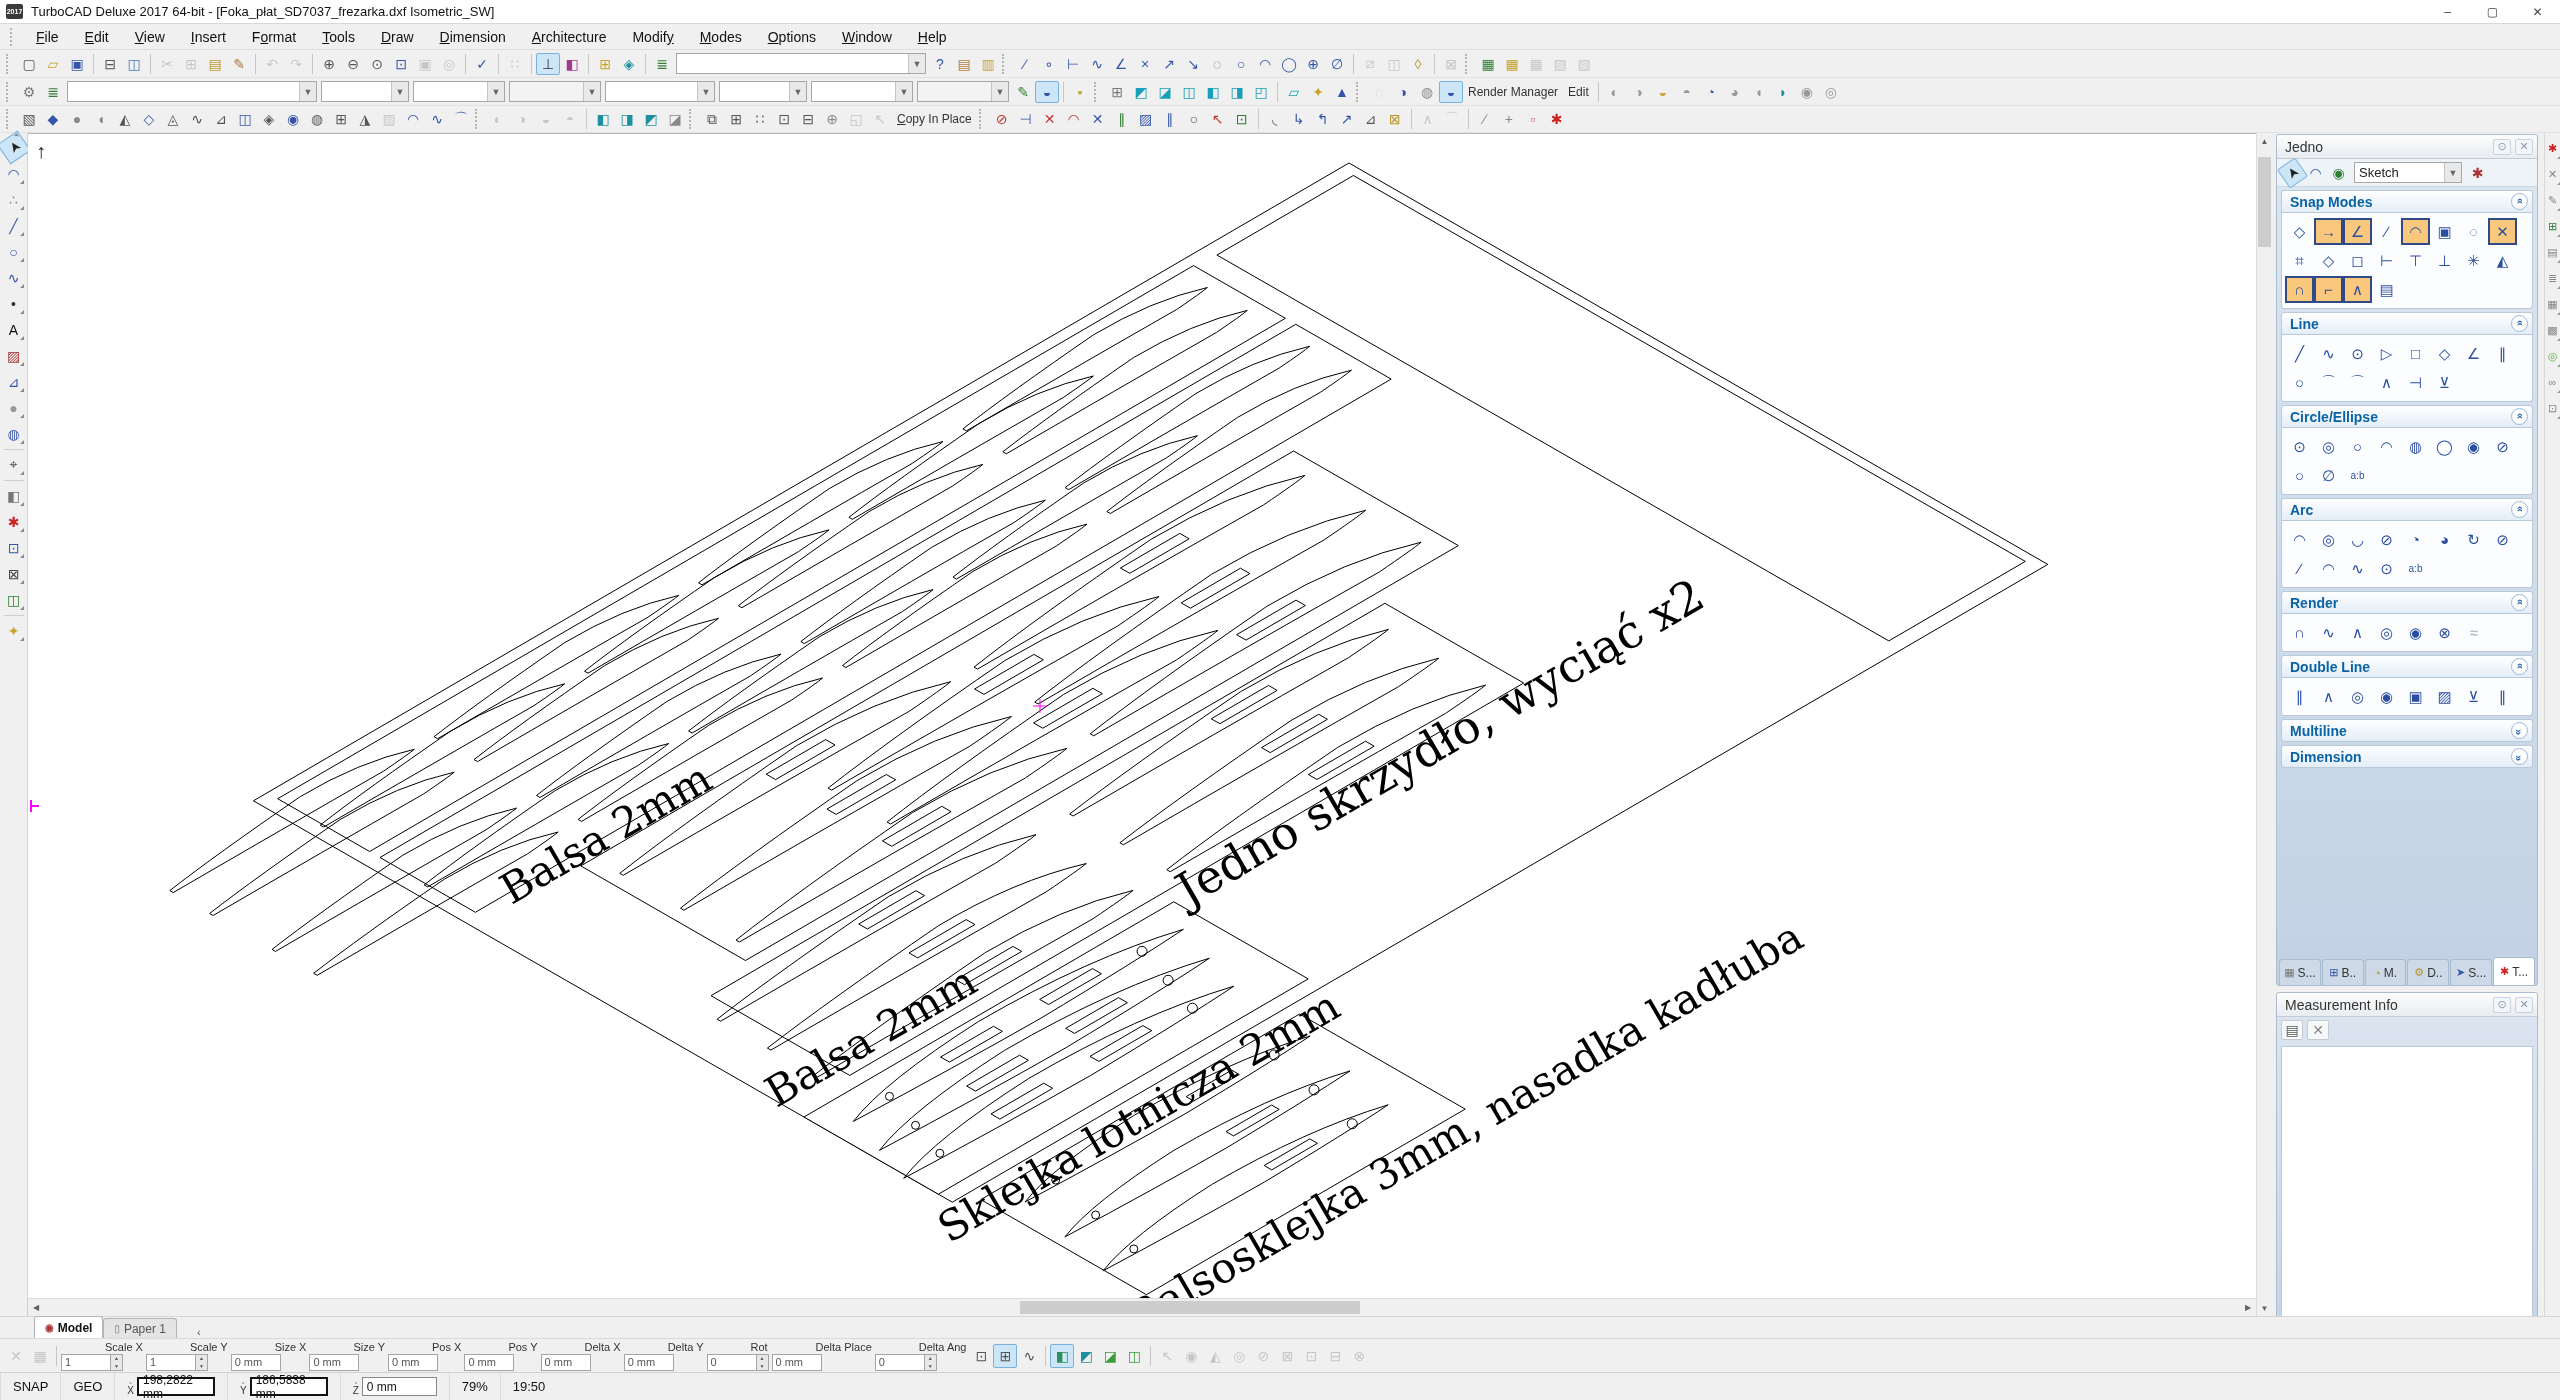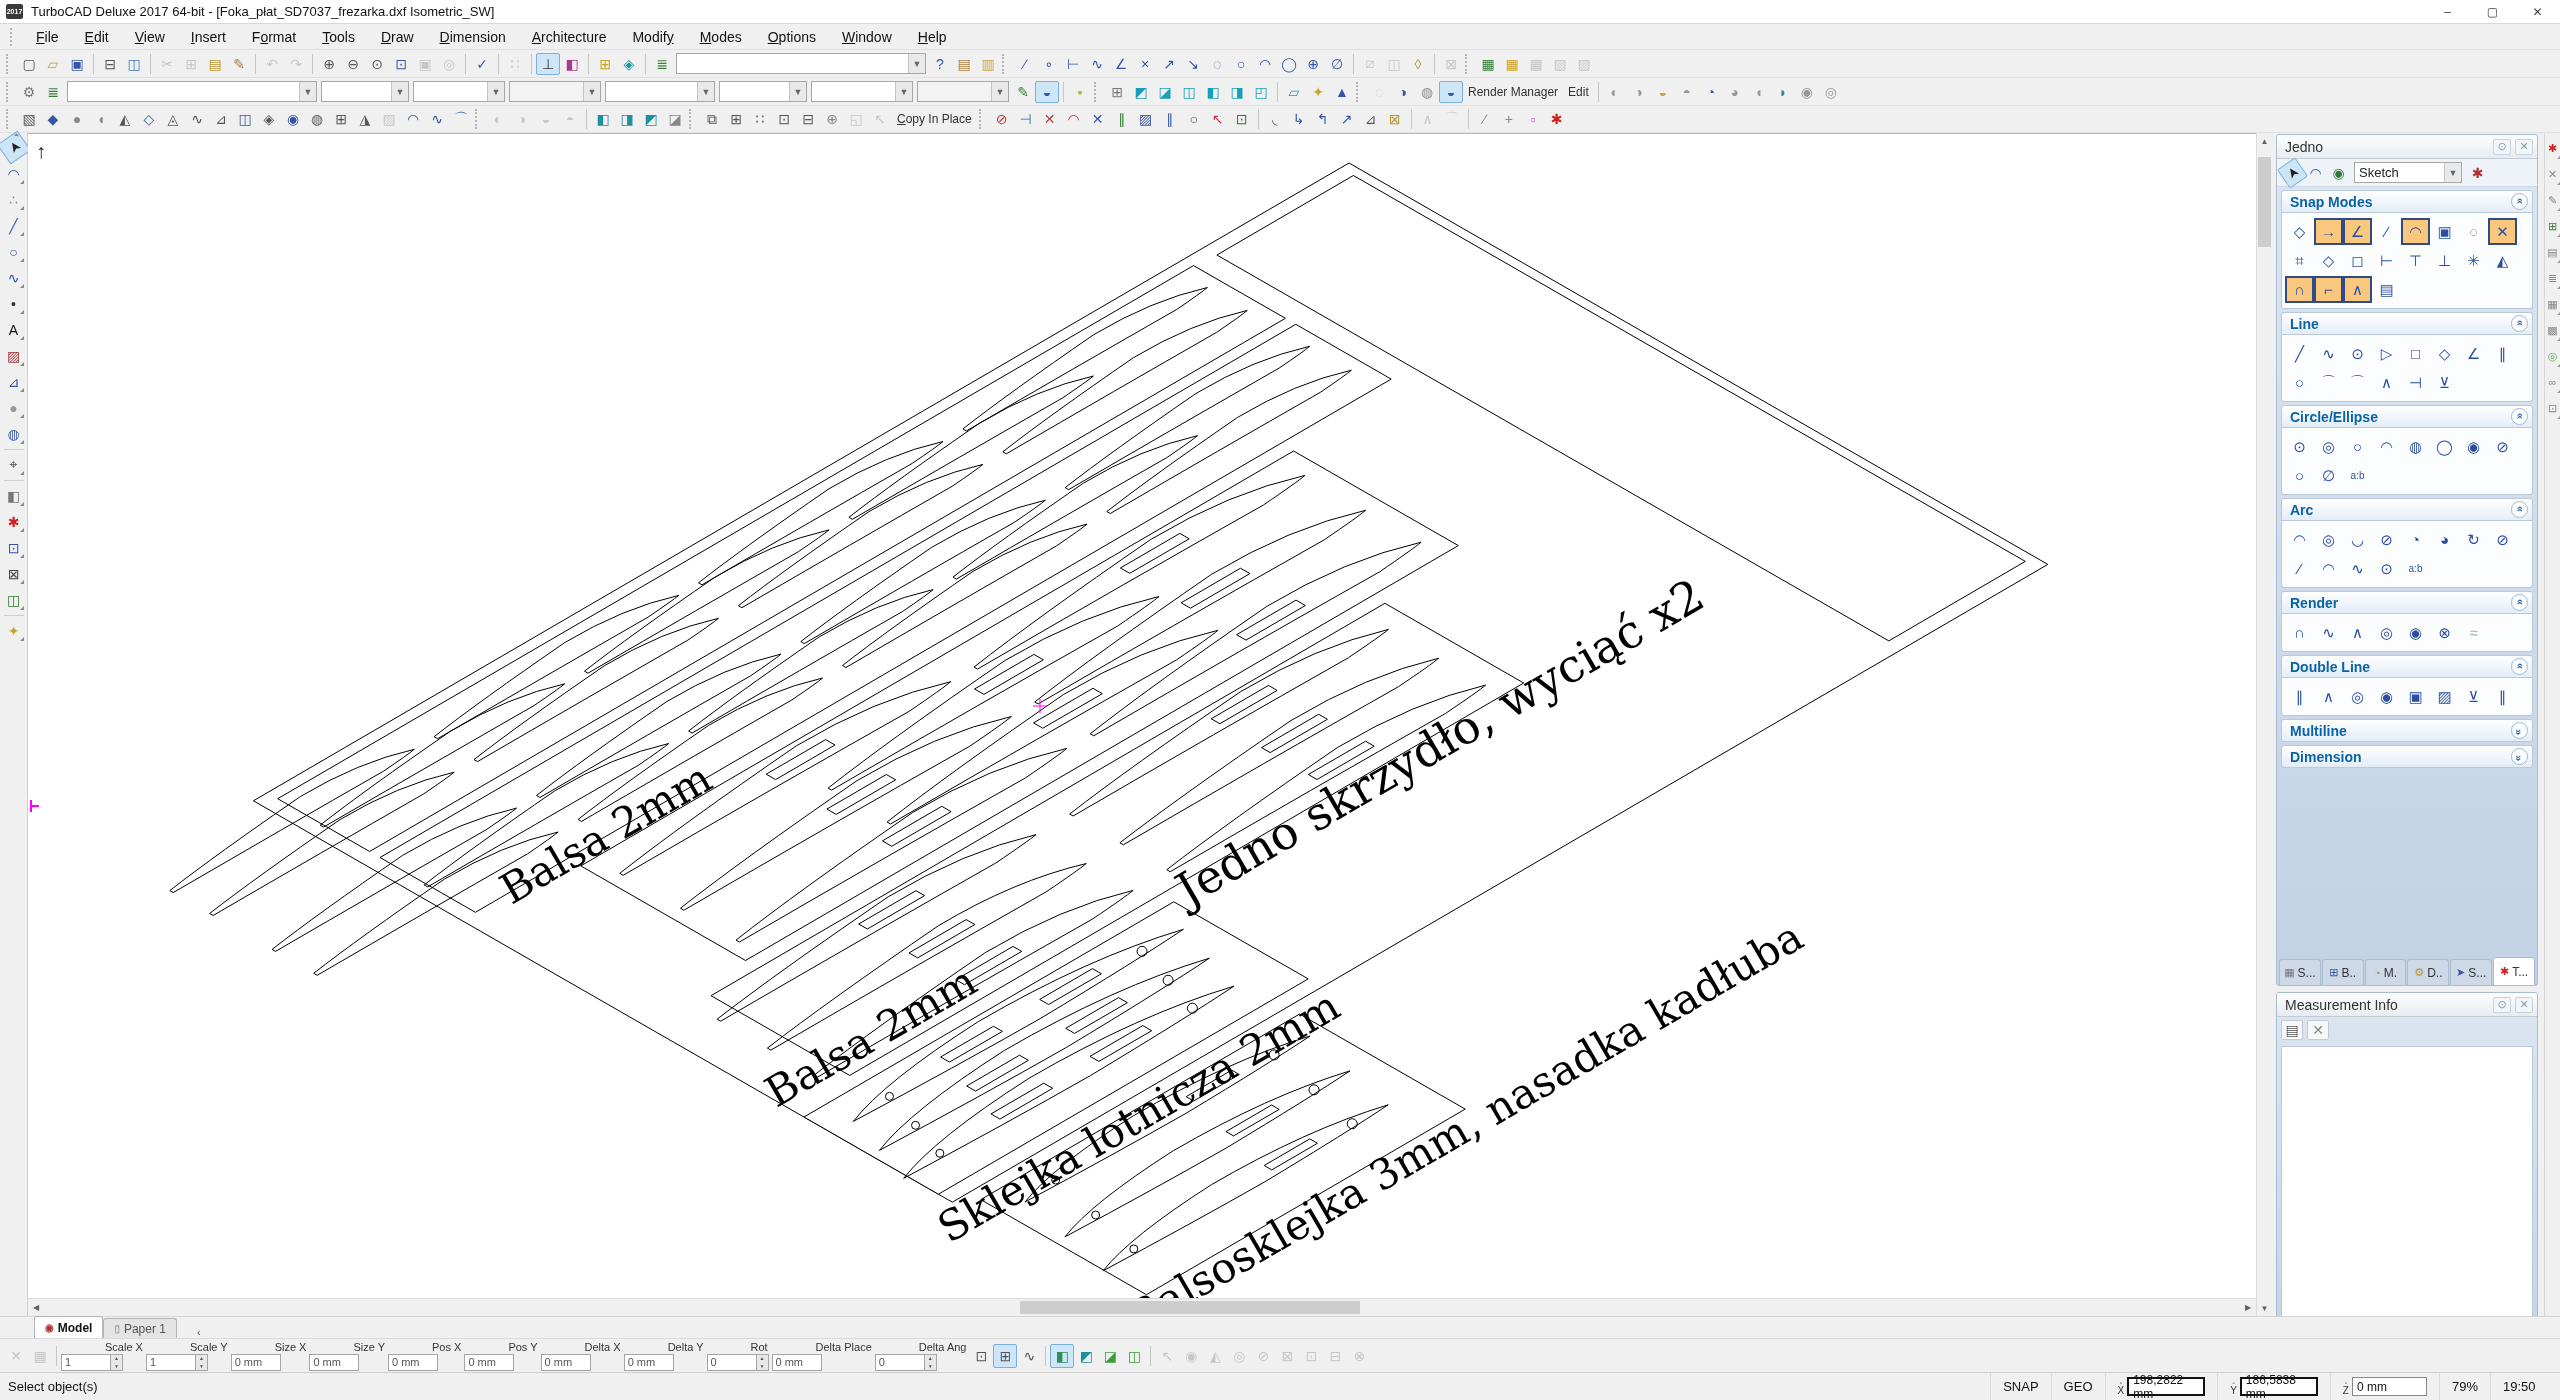--- a/index.html
+++ b/index.html
@@ -841,21 +841,20 @@
     <div class="ic dis eb-ic">◭</div>
     <div class="ic dis eb-ic">◎</div>
     <div class="ic dis eb-ic">⊘</div>
     <div class="ic dis eb-ic">⊠</div>
     <div class="ic dis eb-ic">⊡</div>
     <div class="ic dis eb-ic">⊟</div>
     <div class="ic dis eb-ic">⊗</div>
   </div>
 
 <div class="statusbar">
-  <div class="st-msg">Select object(s)</div>
   <div class="st-cell">SNAP</div>
   <div class="st-cell">GEO</div>
   <div class="st-cell">
     <span class="coordlab">
         <i>▫</i>
         <span>X</span>
       </span>
     <span class="coordfield">198,2822 mm</span>
   </div>
   <div class="st-cell">

